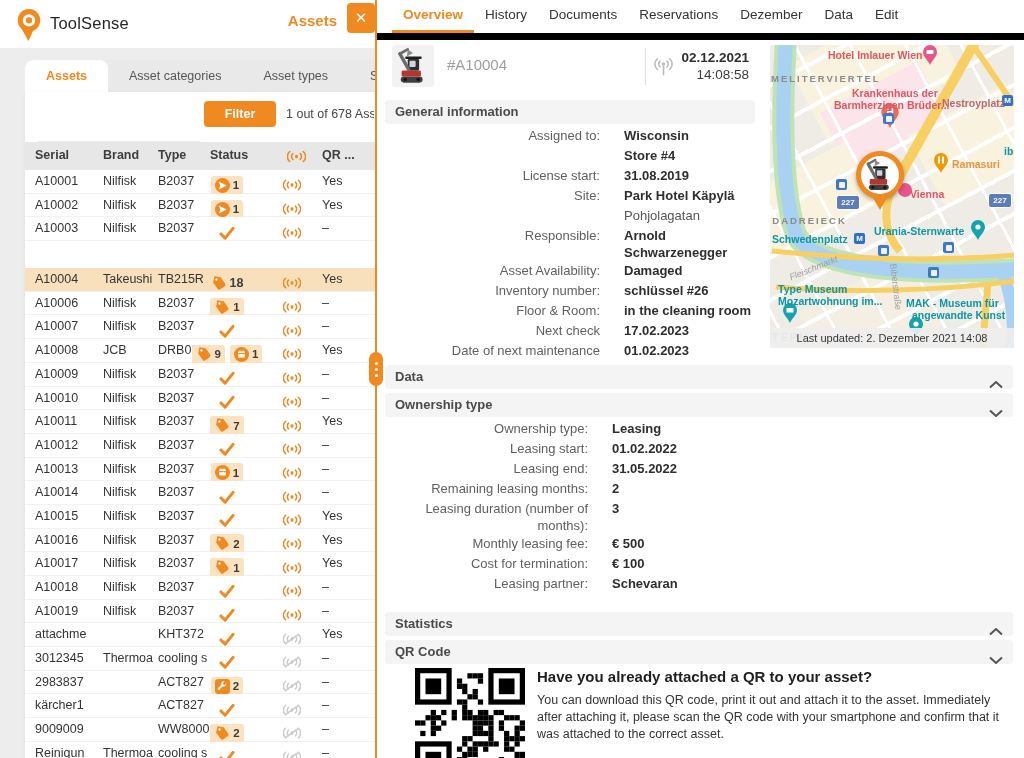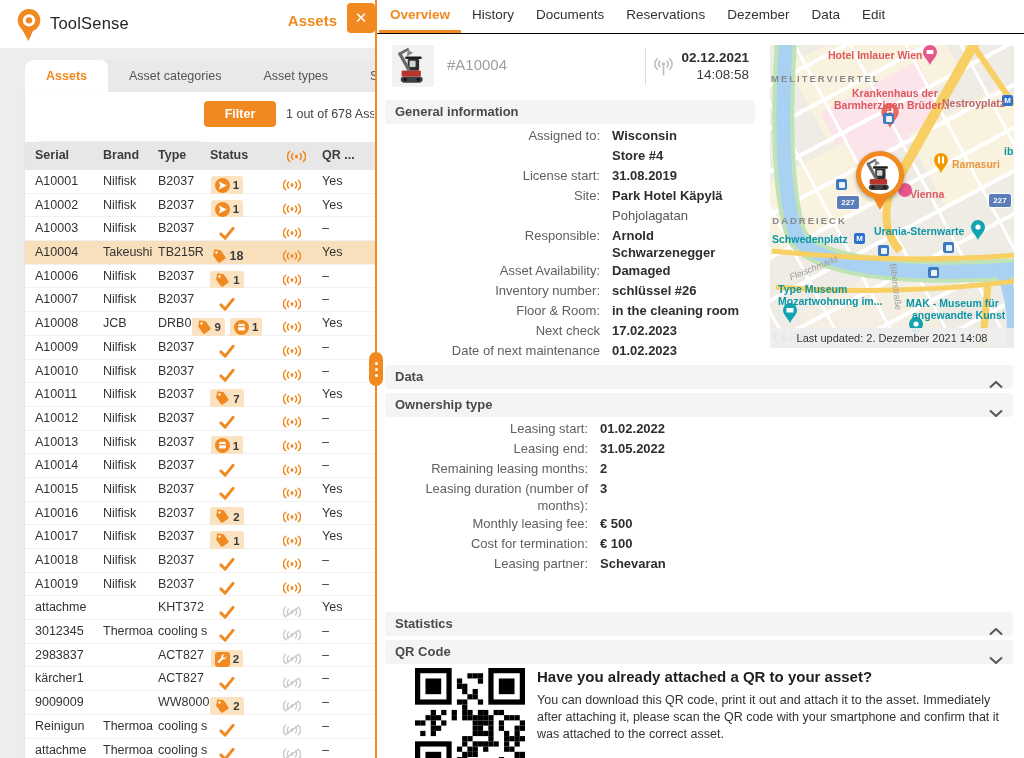--- a/index.html
+++ b/index.html
@@ -26,56 +26,56 @@
   .filter-btn{position:absolute;left:179px;top:9px;width:72px;height:26px;background:#f0891f;border:none;
               border-radius:4px;color:#fff;font-size:12.5px;font-weight:bold;cursor:pointer;font-family:inherit;}
   .count-text{position:absolute;left:261px;top:15px;width:88px;font-size:12.5px;color:#444;
               white-space:nowrap;overflow:hidden;}
   .thead{position:absolute;left:0;top:50px;right:0;height:28px;background:#e7e7e7;font-size:12.5px;font-weight:bold;color:#3d3d3d;}
   .thead span,.thead .hicon{position:absolute;top:6px;}
   .h-serial{left:10px;} .h-brand{left:78px;} .h-type{left:133px;} .h-status{left:185px;}
   .h-signal{left:262px;top:8px !important;color:#f0891f;} .h-qr{left:297px;}
   .tbody{position:absolute;left:0;top:78px;right:0;bottom:0;overflow:hidden;}
   .trow{position:relative;height:22.7px;border-bottom:1px solid #f1f1f1;background:#fff;font-size:12.5px;cursor:pointer;}
-  .trow.selected{background:#f8e0bd;}
+  .trow.selected{background:#f8e0bd;margin-top:27px;}
   .trow span{position:absolute;top:4px;white-space:nowrap;overflow:hidden;}
   .c-serial{left:10px;width:64px;} .c-brand{left:78px;width:52px;} .c-type{left:133px;width:56px;}
   .c-status{position:absolute;left:150px;top:0;width:104px;height:100%;display:flex;align-items:center;justify-content:center;gap:5px;}
   .pill{display:inline-flex;align-items:center;gap:3px;background:#fbe2c0;border-radius:3px;padding:2px 4px;
         font-weight:bold;font-size:11.5px;color:#3c3c3c;}
   .trow.selected .pill{background:transparent;font-size:12.5px;}
   .c-signal{position:absolute;left:258px;top:0;width:24px;height:100%;display:flex;align-items:center;}
   .c-qr{left:297px;width:55px;}
   .sig-on{color:#f0891f;} .sig-off{color:#cbcbcb;}
 
   
   .divider{position:absolute;left:375px;top:0;width:2px;height:758px;background:#f0891f;z-index:30;}
   .drag-handle{position:absolute;left:369px;top:352px;width:14px;height:34px;background:#f0891f;border-radius:7px;
                z-index:31;display:flex;flex-direction:column;align-items:center;justify-content:center;gap:3px;cursor:col-resize;}
   .drag-handle i{width:3px;height:3px;border-radius:50%;background:#fff;}
 
   
   .right{position:absolute;left:377px;top:0;width:647px;height:758px;background:#fff;}
-  .dtabbar{position:absolute;left:0;top:0;right:0;height:33px;border-bottom:1px solid #000000;display:flex;padding-left:2px;}
+  .dtabbar{position:absolute;left:0;top:0;right:0;height:33px;border-bottom:7px solid #000000;display:flex;padding-left:15px;}
   .dtab{padding:0 11px;line-height:30px;font-size:13.5px;color:#333;cursor:pointer;border-bottom:3px solid transparent;}
   .dtab.active{color:#f0891f;font-weight:bold;border-bottom-color:#f0891f;}
   .thumb{position:absolute;left:15px;top:45px;width:42px;height:42px;background:#f2f2f2;border-radius:3px;overflow:hidden;}
   .asset-id{position:absolute;left:70px;top:56px;font-size:15px;color:#9e9e9e;}
   .vdiv{position:absolute;left:268px;top:48px;width:1px;height:37px;background:#ddd;}
   .antenna{position:absolute;left:275px;top:55px;width:23px;height:22px;color:#bdbdbd;}
   .dt-block{position:absolute;left:290px;top:49px;width:82px;text-align:right;font-size:13.5px;line-height:17px;}
   .dt-date{font-weight:bold;color:#2e2e2e;} .dt-time{color:#3a3a3a;}
 
   .secbar{position:absolute;left:8px;height:24px;background:#f4f4f4;border-radius:4px;
           font-size:13px;font-weight:bold;color:#4a4a4a;line-height:24px;padding-left:10px;box-sizing:border-box;cursor:pointer;}
   .chev{position:absolute;right:10px;top:8px;width:14px;height:8px;}
 
   .fields{position:absolute;left:8px;font-size:13px;}
   .frow{display:flex;align-items:flex-start;min-height:20px;}
-  .flabel{width:215px;text-align:right;padding-right:12px;color:#5f5f5f;flex:0 0 auto;line-height:16.5px;padding-top:2px;}
+  .flabel{width:215px;text-align:right;padding-right:24px;color:#5f5f5f;flex:0 0 auto;line-height:16.5px;padding-top:2px;}
   .fields.own .flabel{width:203px;}
   .fvalue{font-weight:bold;color:#2e2e2e;line-height:16.5px;padding-top:2px;}
   .fvalue.muted{font-weight:normal;color:#555;}
 
   
   .qr-img{position:absolute;left:38px;top:668px;width:110px;height:110px;}
   .qr-head{position:absolute;left:160px;top:668px;font-size:15px;font-weight:bold;color:#1f1f1f;}
   .qr-body{position:absolute;left:160px;top:692px;width:472px;font-size:12.5px;line-height:17px;color:#333;}
 
   
@@ -945,20 +945,24 @@
         </svg></span>
   </div>
   <div class="secbar" style="top:393px;width:628px;">
     <span>Ownership type</span>
     <span class="chev">
       <svg viewBox="0 0 14 8" width="14" height="8">
           <polyline points="1,1.5 7,7 13,1.5" fill="none" stroke="#555" stroke-width="2"></polyline>
         </svg></span>
   </div>
   <div class="fields own" id="ownership-fields" style="top:419px;width:520px;">
+      <div class="frow">
+        <div class="flabel">Ownership type:</div>
+        <div class="fvalue">Leasing</div>
+      </div>
       <div class="frow">
         <div class="flabel">Leasing start:</div>
         <div class="fvalue">01.02.2022</div>
       </div>
       <div class="frow">
         <div class="flabel">Leasing end:</div>
         <div class="fvalue">31.05.2022</div>
       </div>
       <div class="frow">
         <div class="flabel">Remaining leasing months:</div>

